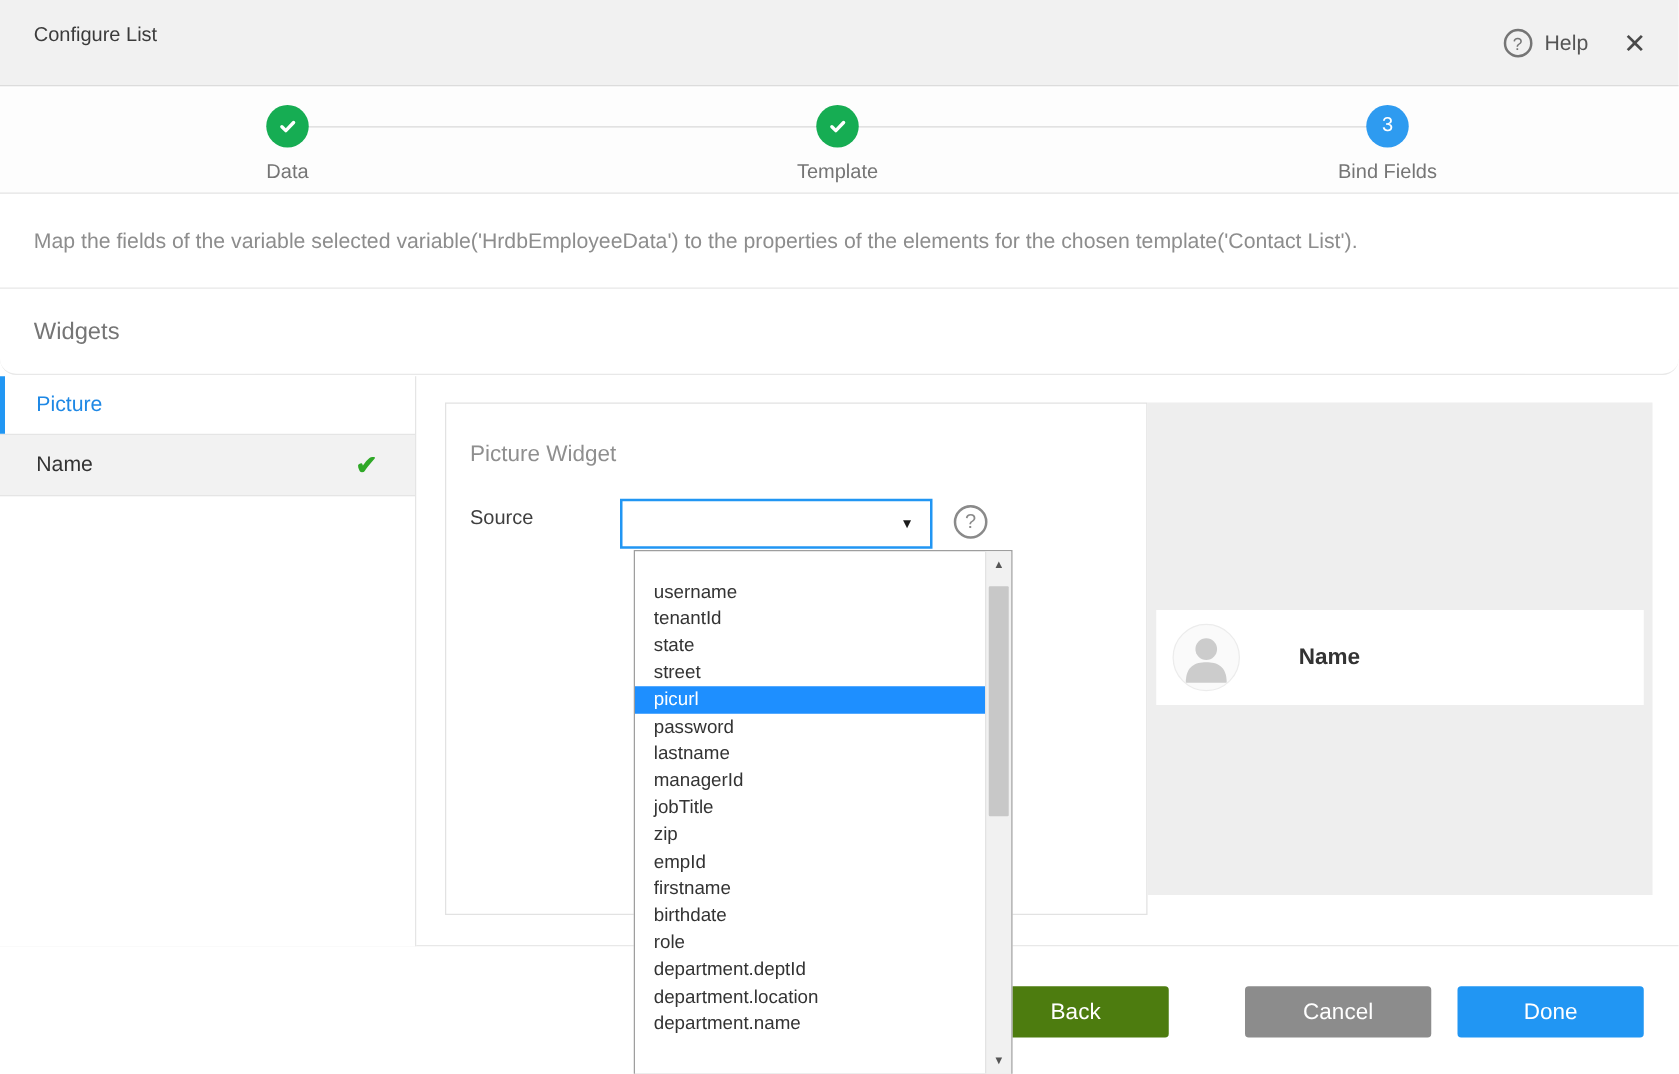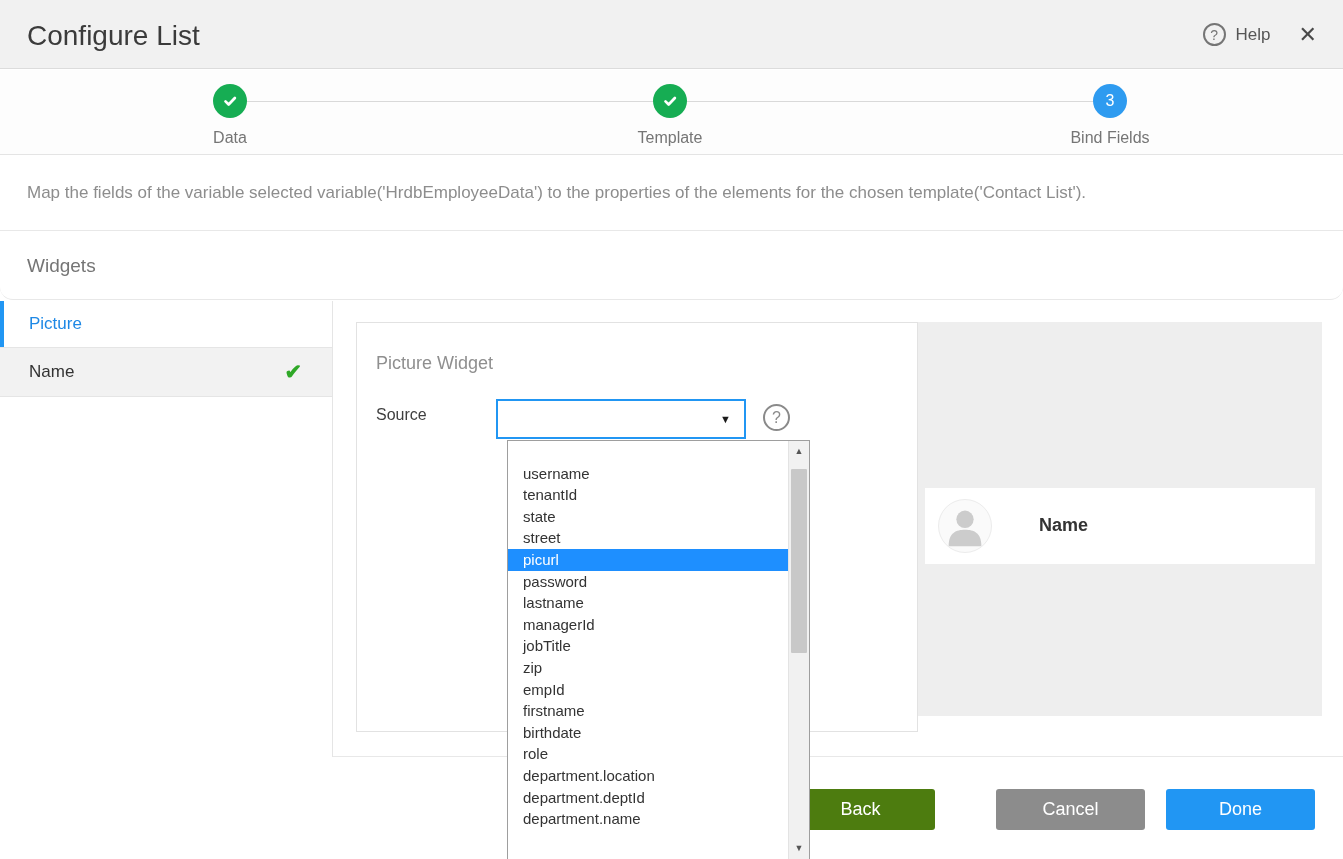--- a/index.html
+++ b/index.html
@@ -1,21 +1,21 @@
 <!DOCTYPE html>
 <html><head>
 <meta charset="utf-8">
 <style>
   * { margin:0; padding:0; box-sizing:border-box; }
   html,body { width:1343px; height:859px; overflow:hidden; }
   body { position:relative; font-family:"Liberation Sans", sans-serif; background:#fff; color:#333; }
 
   
   .header { position:absolute; top:0; left:0; right:0; height:69px; background:#f1f1f1; border-bottom:1px solid #dcdcdc; }
-  .dialog-title { position:absolute; left:27px; top:20px; font-size:28px; color:#3b3b3b; }
+  .dialog-title { position:absolute; left:27px; top:20px; font-size:16px; color:#3b3b3b; }
   .header-right { position:absolute; right:26px; top:23px; display:flex; align-items:center; }
   .help-circle-sm { width:23px; height:23px; border:2px solid #757575; border-radius:50%; color:#757575;
                     font-size:14px; display:flex; align-items:center; justify-content:center; }
   .help-text { font-size:17px; color:#555; margin-left:10px; }
   .close-x { margin-left:28px; font-size:22px; color:#4a4a4a; cursor:default; line-height:1; }
 
   
   .steps { position:absolute; top:70px; left:0; right:0; height:85px; background:#fdfdfd; border-bottom:1px solid #e4e4e4; }
   .steps-line { position:absolute; top:31px; left:230px; width:880px; height:1px; background:#d9d9d9; }
   .step { position:absolute; top:14px; width:180px; text-align:center; }
@@ -169,22 +169,22 @@
     <div class="dd-option highlighted">picurl</div>
     <div class="dd-option">password</div>
     <div class="dd-option">lastname</div>
     <div class="dd-option">managerId</div>
     <div class="dd-option">jobTitle</div>
     <div class="dd-option">zip</div>
     <div class="dd-option">empId</div>
     <div class="dd-option">firstname</div>
     <div class="dd-option">birthdate</div>
     <div class="dd-option">role</div>
+    <div class="dd-option">department.deptId</div>
     <div class="dd-option">department.location</div>
-    <div class="dd-option">department.deptId</div>
     <div class="dd-option">department.name</div>
   </div>
   <div class="dd-scrollbar">
     <div class="dd-arrow dd-arrow-up">▲</div>
     <div class="dd-thumb"></div>
     <div class="dd-arrow dd-arrow-down">▼</div>
   </div>
 </div>
 
 </body></html>

